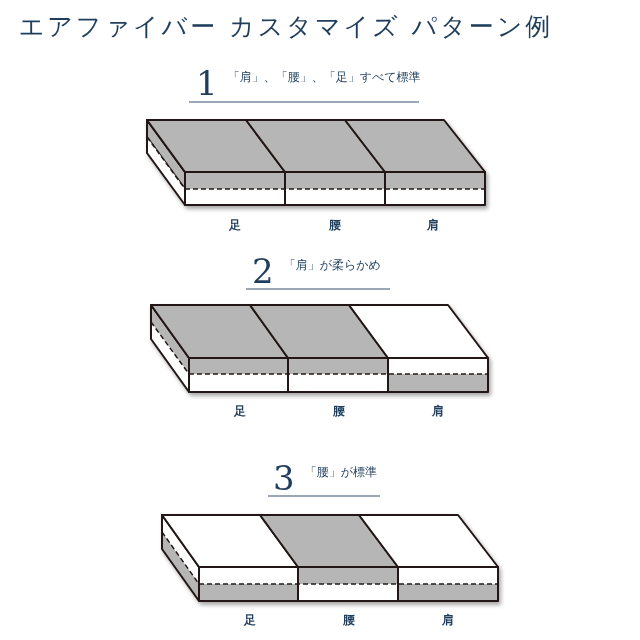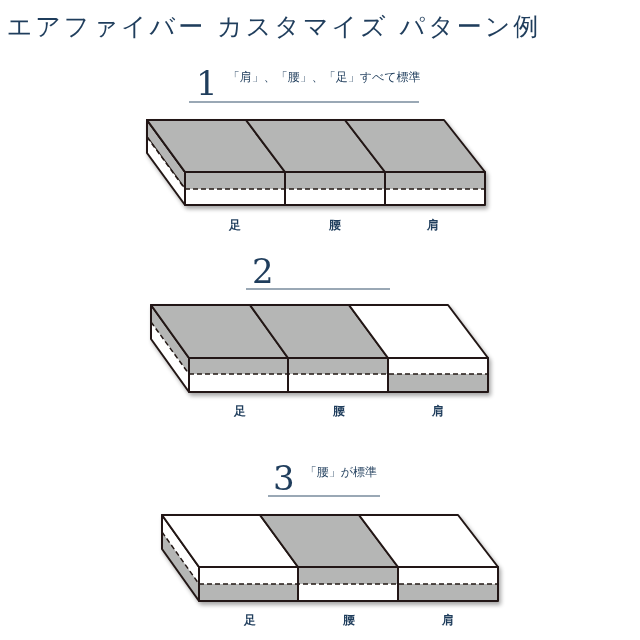--- a/index.html
+++ b/index.html
@@ -1,18 +1,18 @@
 <!DOCTYPE html>
 <html><head>
 <meta charset="utf-8">
 <style>
   html, body { margin:0; padding:0; background:#ffffff; }
   body { width:640px; height:640px; position:relative; overflow:hidden;
          font-family: "DejaVu Serif", "Liberation Serif", serif; color:#1f3d5c; }
-  .title { position:absolute; left:0; top:10px; width:548px; text-align:center;
+  .title { position:absolute; left:12px; top:10px; width:548px; text-align:center;
            font-size:25px; letter-spacing:3px; color:#1f3d5c; }
   .heading { position:absolute; display:flex; align-items:flex-end; }
   .heading .num { font-family:"DejaVu Serif", serif; font-size:34px; line-height:34px; color:#1f3d5c; margin-right:10px; }
   .heading .txt { font-family:"DejaVu Sans", sans-serif; font-size:12px; line-height:14px; color:#1f3d5c; padding-bottom:16px; }
   .rule { position:absolute; height:2px; background:#9aa8b5; }
   svg.diagram { position:absolute; left:0; top:0; }
   .label { position:absolute; font-family:"DejaVu Sans", sans-serif; font-size:12px; font-weight:bold; color:#1f3d5c; width:30px; text-align:center; }
 </style>
 </head>
 <body>
@@ -20,20 +20,21 @@
 <div class="title">エアファイバー カスタマイズ パターン例</div>
 
 <div class="heading" style="left:196px; top:66px;">
   <span class="num">1</span>
   <span class="txt">「肩」、「腰」、「足」すべて標準</span>
 </div>
 <div class="rule" style="left:189px; top:101px; width:230px;"></div>
 
 <div class="heading" style="left:252px; top:254px;">
   <span class="num">2</span>
+  <span class="txt">「肩」が柔らかめ</span>
 </div>
 <div class="rule" style="left:246px; top:288px; width:144px;"></div>
 
 <div class="heading" style="left:273px; top:461px;">
   <span class="num">3</span>
   <span class="txt">「腰」が標準</span>
 </div>
 <div class="rule" style="left:268px; top:495px; width:112px;"></div>
 
 <svg class="diagram" width="640" height="640" viewBox="0 0 640 640">

